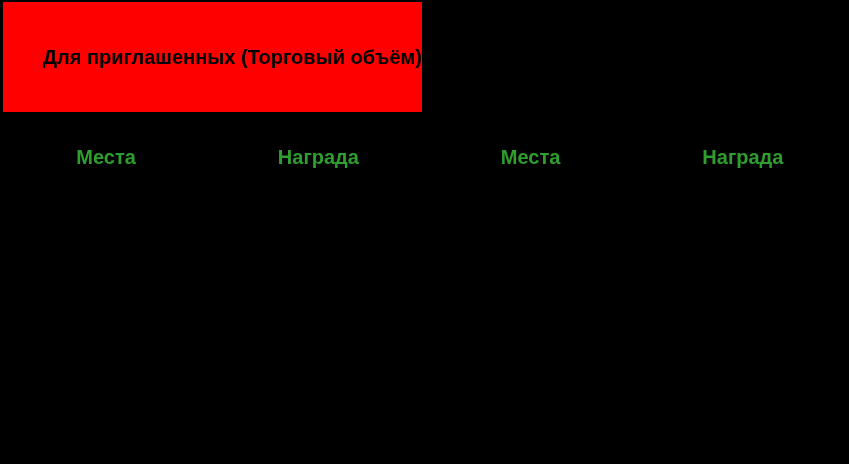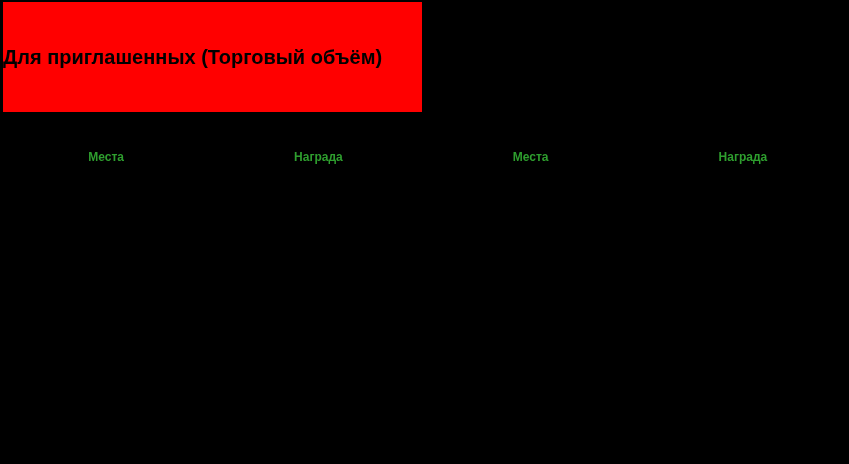--- a/index.html
+++ b/index.html
@@ -15,21 +15,21 @@
     font-family: "Liberation Sans", sans-serif;
     overflow: hidden;
   }
   .header-cell {
     position: absolute;
     top: 2px;
     height: 110px;
     background: var(--header-background, #FF0000);
     display: flex;
     align-items: center;
-    justify-content: flex-start;
+    justify-content: flex-end;
     text-align: center;
   }
   .header-cell.left  { left: 3px;   width: 419px; }
   .header-cell.right { left: 426px; width: 418px; }
   .header-title {
     color: var(--header-text, #000000);
     font-weight: bold;
     font-size: 20px;
     line-height: 1.15;
     white-space: nowrap;
@@ -40,21 +40,21 @@
     left: 0;
     width: 100%;
     display: grid;
     grid-template-columns: repeat(4, 1fr);
     align-items: center;
   }
   .col-label {
     justify-self: center;
     color: var(--column-header-text, #2E9E2E);
     font-weight: bold;
-    font-size: 12px;
+    font-size: 20px;
     line-height: 20px;
     white-space: nowrap;
   }
   .table-body {
     position: absolute;
     top: 180px;
     left: 0;
     right: 0;
     bottom: 0;
     background: var(--background, #000000);

